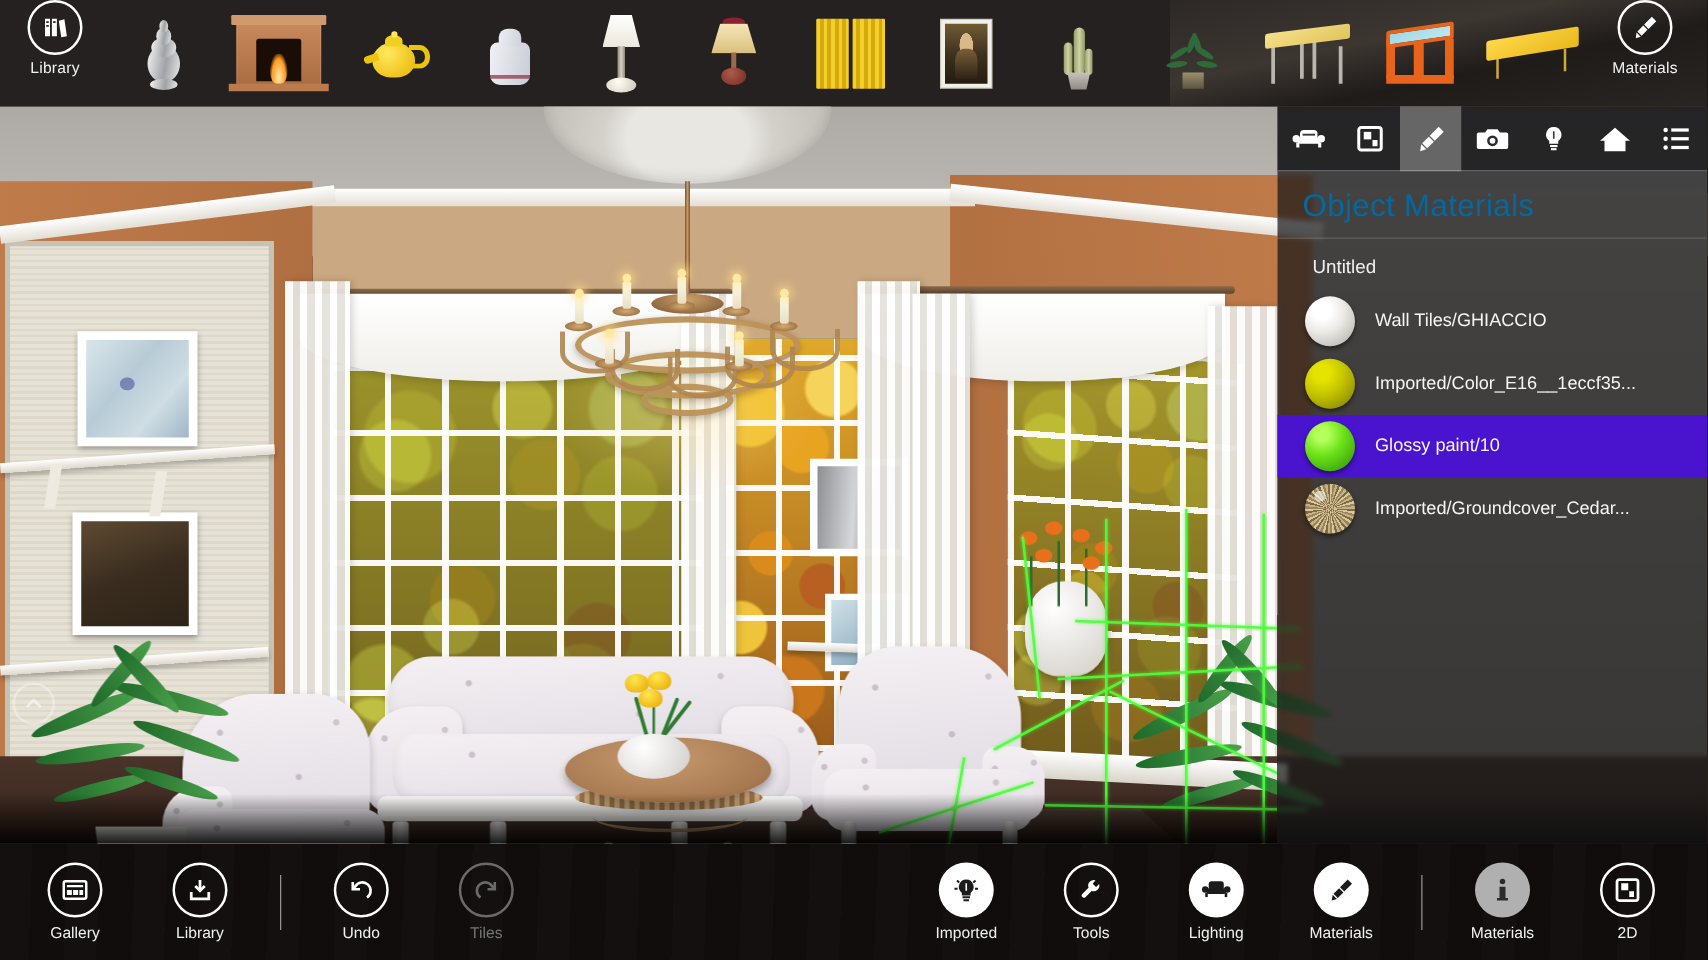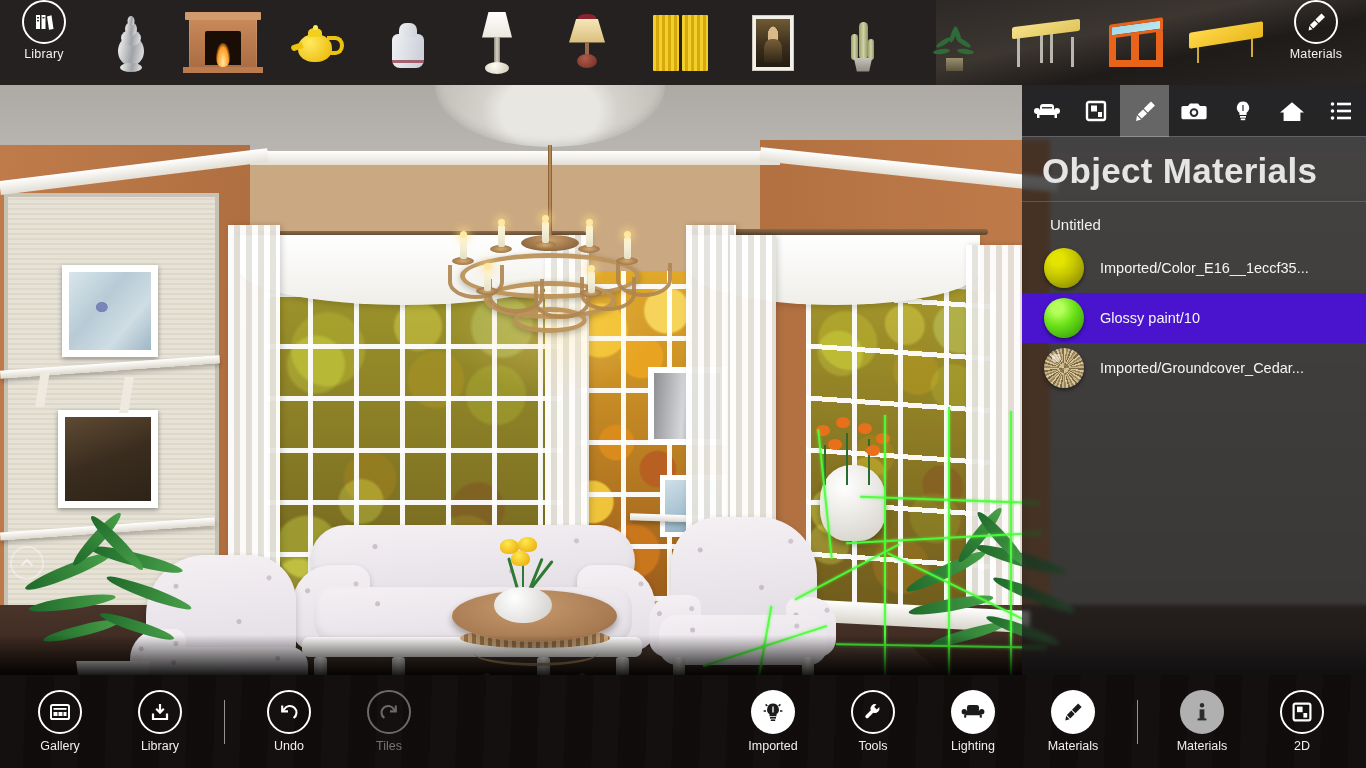--- a/index.html
+++ b/index.html
@@ -344,21 +344,21 @@
      z-index:25;cursor:pointer}
 
   
   #panel{position:absolute;left:1022px;top:85px;width:344px;height:590px;z-index:30;
      background:rgba(22,22,24,.72);backdrop-filter:blur(2px)}
   #panel-tabs{position:relative;display:flex;height:52px;align-items:center;background:rgba(20,20,22,.62);
      border-bottom:1px solid rgba(255,255,255,.28)}
   .ptab{flex:1;height:52px;display:flex;align-items:center;justify-content:center;cursor:pointer}
   .ptab.active{background:rgba(255,255,255,.30)}
   .ptab svg{display:block}
-  #panel-title{padding:14px 20px 6px 20px;font-size:35px;color:#e5e5e5;font-weight:700;letter-spacing:.3px}
+  #panel-title{padding:14px 20px 6px 20px;font-size:25px;color:#0369a1;font-weight:400;letter-spacing:.3px}
   #panel-sep{height:1px;background:rgba(255,255,255,.16);margin:4px 0 0 0}
   #panel-subtitle{padding:14px 0 10px 28px;font-size:15px;color:#f0f0f0}
   .mat-row{display:flex;align-items:center;height:50px;padding-left:22px;cursor:pointer;gap:16px}
   .mat-row.selected{background:#4a14cf}
   .sphere{width:40px;height:40px;border-radius:50%;flex:0 0 auto;box-shadow:0 2px 4px rgba(0,0,0,.5)}
   .mat-label{font-size:14.5px;color:#f5f5f5;white-space:nowrap;overflow:hidden;text-overflow:ellipsis}
 
   
   #bottombar{position:absolute;left:0;top:675px;width:1366px;height:93px;z-index:40;
      background:#0c0a09;overflow:hidden}
@@ -795,20 +795,24 @@
         </svg>
       </div>
     </div>
 
     <div id="panel-title">Object Materials</div>
     <div id="panel-sep"></div>
     <div id="panel-subtitle">Untitled</div>
 
     <div id="material-list">
       <div class="mat-row">
+        <div class="sphere" style="background:radial-gradient(circle at 34% 28%,#ffffff 0 18%,#eceae6 45%,#bdbab4 85%,#9a9791 100%)"></div>
+        <div class="mat-label">Wall Tiles/GHIACCIO</div>
+      </div>
+      <div class="mat-row">
         <div class="sphere" style="background:radial-gradient(circle at 34% 28%,#e4e400 0 16%,#c5c500 45%,#8d8d00 85%,#6a6a00 100%)"></div>
         <div class="mat-label">Imported/Color_E16__1eccf35...</div>
       </div>
       <div class="mat-row selected">
         <div class="sphere" style="background:radial-gradient(circle at 34% 26%,#b4ff5a 0 14%,#6ee41a 42%,#3fa80c 82%,#277a06 100%)"></div>
         <div class="mat-label">Glossy paint/10</div>
       </div>
       <div class="mat-row">
         <div class="sphere" style="background:
                radial-gradient(circle at 30% 25%,rgba(255,255,255,.55) 0 10%,rgba(0,0,0,0) 11%),

